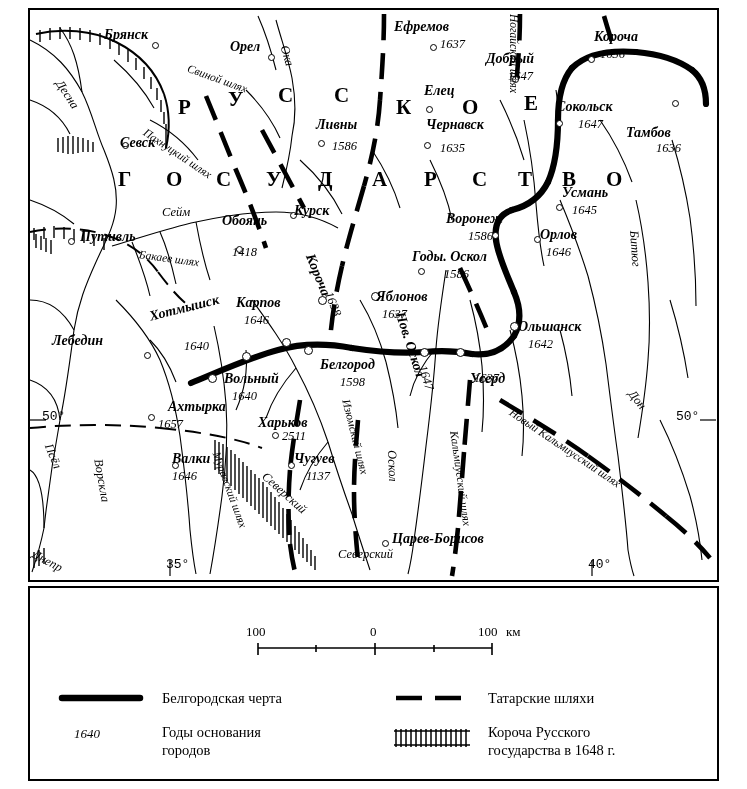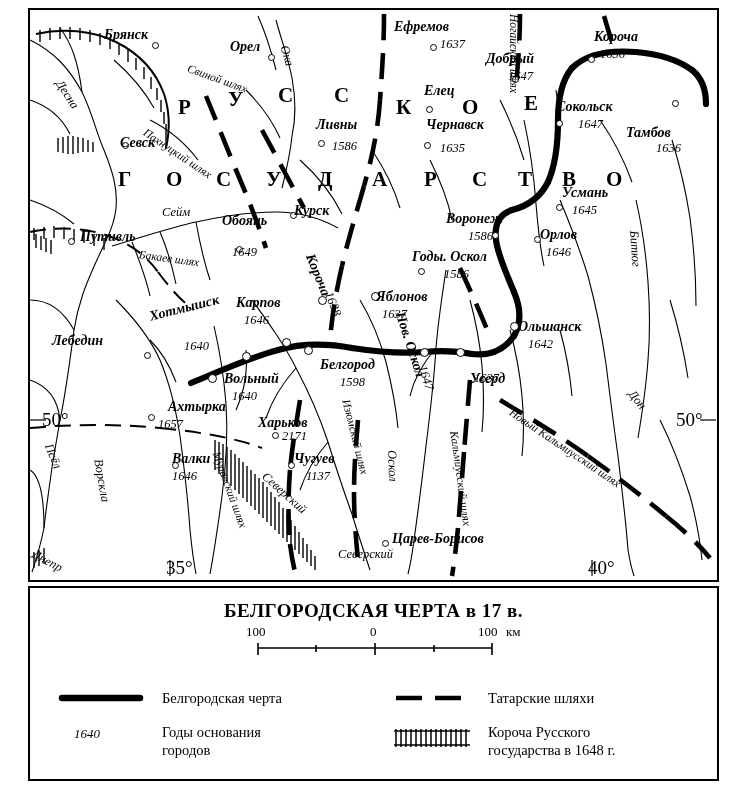--- a/index.html
+++ b/index.html
@@ -14,21 +14,21 @@
   
   svg.layer{position:absolute;left:0;top:0;width:747px;height:789px;pointer-events:none;}
 
   
   .lbl{position:absolute;white-space:nowrap;line-height:1.05;}
   .city{font-family:"Liberation Serif",serif;font-weight:bold;font-style:italic;font-size:14px;}
   .year{font-family:"Liberation Serif",serif;font-style:italic;font-size:12.5px;}
   .bigcap{font-family:"Liberation Serif",serif;font-weight:bold;font-size:21px;letter-spacing:1px;}
   .river{font-family:"Liberation Serif",serif;font-style:italic;font-size:12.5px;}
   .shlyah{font-family:"Liberation Serif",serif;font-style:italic;font-size:11.5px;}
-  .coord{font-family:Liberation Serif, serif;font-size:19px;}
+  .coord{font-family:Liberation Mono, monospace;font-size:13px;}
 
   
   .dot{position:absolute;width:9px;height:9px;border:1.6px solid #000;border-radius:50%;background:#fff;box-sizing:border-box;}
   .dot.small{width:7px;height:7px;}
 
   
   #legend-title{position:absolute;left:0;right:0;top:600px;text-align:center;
     font-family:"Liberation Serif",serif;font-weight:bold;font-size:19px;letter-spacing:.5px;}
   .leg-text{position:absolute;font-family:"Liberation Serif",serif;font-size:14.5px;line-height:1.2;}
   .leg-year{position:absolute;font-family:"Liberation Serif",serif;font-style:italic;font-size:13px;}
@@ -373,21 +373,21 @@
   <div class="lbl city" style="left:120px;top:136px">Севск</div>
   <div class="lbl city" style="left:294px;top:204px">Курск</div>
   <div class="lbl city" style="left:562px;top:186px">Усмань</div>
   <div class="lbl year" style="left:572px;top:204px">1645</div>
   <div class="lbl city" style="left:446px;top:212px">Воронеж</div>
   <div class="lbl year" style="left:468px;top:230px">1586</div>
   <div class="lbl city" style="left:540px;top:228px">Орлов</div>
   <div class="lbl year" style="left:546px;top:246px">1646</div>
   <div class="lbl city" style="left:80px;top:230px">Путивль</div>
   <div class="lbl city" style="left:222px;top:214px">Обоянь</div>
-  <div class="lbl year" style="left:232px;top:246px">1649</div>
+  <div class="lbl year" style="left:232px;top:246px">1418</div>
   <div class="lbl city" style="left:412px;top:250px">Годы. Оскол</div>
   <div class="lbl year" style="left:444px;top:268px">1586</div>
   <div class="lbl city" style="left:376px;top:290px">Яблонов</div>
   <div class="lbl year" style="left:382px;top:308px">1637</div>
   <div class="lbl city" style="left:316px;top:252px;transform:rotate(68deg);transform-origin:left top">Короча</div>
   <div class="lbl year" style="left:334px;top:290px;transform:rotate(68deg);transform-origin:left top">1638</div>
   <div class="lbl city" style="left:236px;top:296px">Карпов</div>
   <div class="lbl year" style="left:244px;top:314px">1646</div>
   <div class="lbl city" style="left:148px;top:310px;transform:rotate(-14deg);transform-origin:left top">Хотмышск</div>
   <div class="lbl year" style="left:184px;top:340px">1640</div>
@@ -398,21 +398,21 @@
   <div class="lbl year" style="left:340px;top:376px">1598</div>
   <div class="lbl city" style="left:406px;top:310px;transform:rotate(72deg);transform-origin:left top">Нов. Оскол</div>
   <div class="lbl year" style="left:428px;top:364px;transform:rotate(72deg);transform-origin:left top">1647</div>
   <div class="lbl city" style="left:470px;top:372px">Усерд</div>
   <div class="lbl year" style="left:474px;top:372px">1637</div>
   <div class="lbl city" style="left:224px;top:372px">Вольный</div>
   <div class="lbl year" style="left:232px;top:390px">1640</div>
   <div class="lbl city" style="left:168px;top:400px">Ахтырка</div>
   <div class="lbl year" style="left:158px;top:418px">1657</div>
   <div class="lbl city" style="left:258px;top:416px">Харьков</div>
-  <div class="lbl year" style="left:282px;top:430px">2171</div>
+  <div class="lbl year" style="left:282px;top:430px">2511</div>
   <div class="lbl city" style="left:172px;top:452px">Валки</div>
   <div class="lbl year" style="left:172px;top:470px">1646</div>
   <div class="lbl city" style="left:294px;top:452px">Чугуев</div>
   <div class="lbl year" style="left:306px;top:470px">1137</div>
   <div class="lbl city" style="left:392px;top:532px">Царев-Борисов</div>
 
   <div class="lbl bigcap" style="left:178px;top:96px">Р</div>
   <div class="lbl bigcap" style="left:228px;top:88px">У</div>
   <div class="lbl bigcap" style="left:278px;top:84px">С</div>
   <div class="lbl bigcap" style="left:334px;top:84px">С</div>
@@ -451,21 +451,20 @@
   <div class="lbl shlyah" style="left:222px;top:450px;transform:rotate(70deg);transform-origin:left top">Муравский шлях</div>
   <div class="lbl shlyah" style="left:460px;top:430px;transform:rotate(82deg);transform-origin:left top">Кальмиусский шлях</div>
   <div class="lbl shlyah" style="left:520px;top:14px;transform:rotate(90deg);transform-origin:left top">Ногайский шлях</div>
   <div class="lbl shlyah" style="left:514px;top:406px;transform:rotate(34deg);transform-origin:left top">Новый Кальмиусский шлях</div>
 
   <div class="lbl coord" style="left:42px;top:410px">50°</div>
   <div class="lbl coord" style="left:676px;top:410px">50°</div>
   <div class="lbl coord" style="left:166px;top:558px">35°</div>
   <div class="lbl coord" style="left:588px;top:558px">40°</div>
 
-  <div id="legend-title">БЕЛГОРОДСКАЯ ЧЕРТА в 17 в.</div>
 
   <div class="scale-num" style="left:246px;top:624px">100</div>
   <div class="scale-num" style="left:370px;top:624px">0</div>
   <div class="scale-num" style="left:478px;top:624px">100</div>
   <div class="scale-num" style="left:506px;top:624px">км</div>
 
   <div class="leg-text" style="left:162px;top:690px">Белгородская черта</div>
   <div class="leg-text" style="left:488px;top:690px">Татарские шляхи</div>
 
   <div class="leg-year" style="left:74px;top:726px">1640</div>

